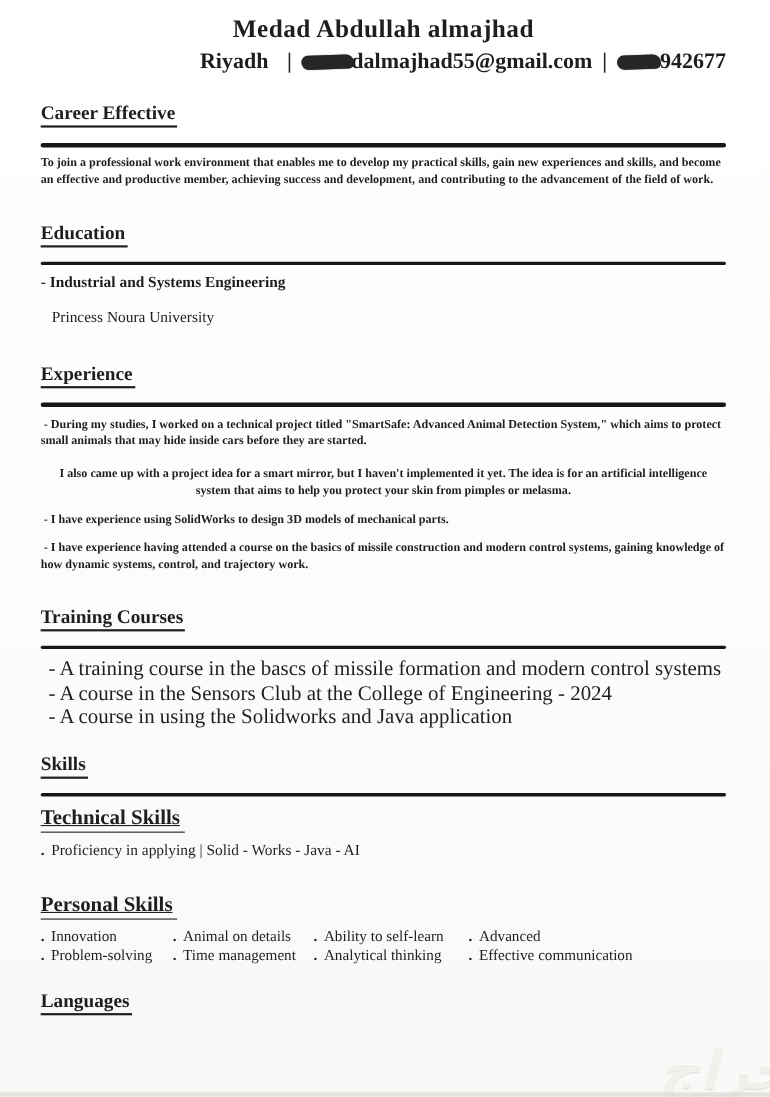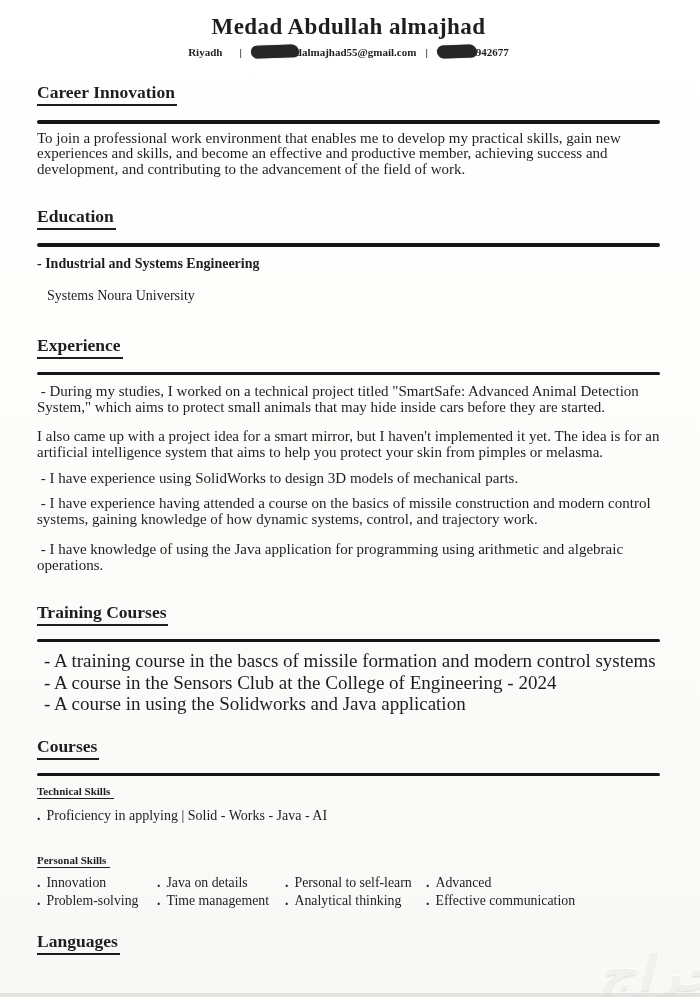--- a/index.html
+++ b/index.html
@@ -15,59 +15,59 @@
     margin:0 auto;
     background:linear-gradient(180deg,#ffffff 0%,#fcfcfa 55%,#f8f8f6 100%);
     font-family:"Liberation Serif","DejaVu Serif",serif;
     color:var(--text-color);
   }
   .content{padding:6px 40px 0 37px;}
   .t{white-space:pre-wrap;}
 
   
   .name{font-size:23px;font-weight:700;text-align:center;margin:8px 0 0;letter-spacing:.4px;}
-  .contact{display:flex;justify-content:center;align-items:center;gap:9px;
-           font-weight:700;font-size:11px;margin-top:5px;}
+  .contact{display:flex;justify-content:flex-end;align-items:center;gap:9px;
+           font-weight:700;font-size:20px;margin-top:5px;}
   .contact .loc{margin-right:8px;}
   .redaction{display:inline-block;background:var(--redaction-color);
              border-radius:7px 9px 6px 8px;height:13px;vertical-align:-2px;
              transform:rotate(-2deg);box-shadow:0 0 1px rgba(0,0,0,.6);}
   .blob-email{width:48px;margin-right:-3px;}
   .blob-phone{width:40px;margin-right:-1px;}
   .email-wrap,.phone-wrap{display:inline-flex;align-items:center;}
 
   
   .section-title{display:inline-block;font-size:17.5px;font-weight:700;
                  border-bottom:2px solid var(--text-color);padding:0 2px 1px 0;}
   .rule{height:3.5px;background:var(--rule-color);margin-top:13px;border-radius:2px;}
-  .body-text{font-size:15px;line-height:15.6px;margin:0;}
+  .body-text{font-size:11px;line-height:15.6px;margin:0;font-weight:bold;}
 
   .sec-co{margin-top:24px;}
   .sec-co .rule{margin-top:14px;}
   .sec-co .body-text{margin-top:7px;}
 
   .sec-edu{margin-top:29px;}
   .edu-degree{font-size:14px;font-weight:700;margin:9px 0 0;}
   .edu-univ{font-size:14px;margin:16px 0 0 10px;}
   .edu-gpa{font-size:14px;margin:16px 0 0 10px;}
 
   .sec-exp{margin-top:31px;}
   .sec-exp .p1{margin-top:9px;}
-  .sec-exp .p2{margin-top:14px;}
+  .sec-exp .p2{margin-top:14px;text-align:center;}
   .sec-exp .p3{margin-top:10px;}
   .sec-exp .p4{margin-top:10px;}
   .sec-exp .p5{margin-top:15px;}
 
   .sec-train{margin-top:28px;}
   .train-list{margin-top:8px;}
   .train-item{font-size:19px;line-height:21.5px;margin:0 0 0 7px;}
 
   .sec-skills{margin-top:21px;}
-  .sub-title{display:inline-block;font-size:11px;font-weight:700;
-             border-bottom:1.6px solid var(--text-color);padding:0 4px 1px 0;}
+  .sub-title{display:inline-block;font-size:19px;font-weight:700;
+             border-bottom:1.6px solid var(--text-color);padding:0 4px 1px 0;text-decoration:underline;}
   .tech-title{margin-top:9px;}
   .tech-item{font-size:14px;margin-top:9px;}
   .personal-title{margin-top:16px;}
   .personal-grid{display:grid;grid-template-columns:120px 128px 141px auto;
                  margin-top:8px;row-gap:4px;font-size:13.8px;line-height:14px;}
   .bullet{font-weight:700;margin-right:6px;}
   .cell{display:flex;align-items:baseline;}
 
   .sec-lang{margin-top:23px;}
 
@@ -97,72 +97,71 @@
         </span>
         <span class="t">|</span>
         <span class="phone-wrap">
           <span class="redaction blob-phone"></span>
             <span class="t">942677</span>
         </span>
       </div>
     </div>
 
     <div class="sec-co">
-      <span class="section-title t">Career Innovation</span>
+      <span class="section-title t">Career Effective</span>
       <div class="rule"></div>
       <p class="body-text t">To join a professional work environment that enables me to develop my practical skills, gain new experiences and skills, and become an effective and productive member, achieving success and development, and contributing to the advancement of the field of work.</p>
     </div>
 
     <div class="sec-edu">
       <span class="section-title t">Education</span>
       <div class="rule"></div>
       <p class="edu-degree t">- Industrial and Systems Engineering</p>
-      <p class="edu-univ t">Systems Noura University</p>
+      <p class="edu-univ t">Princess Noura University</p>
     </div>
 
     <div class="sec-exp">
       <span class="section-title t">Experience</span>
       <div class="rule"></div>
       <p class="body-text p1 t"> - During my studies, I worked on a technical project titled "SmartSafe: Advanced Animal Detection System," which aims to protect small animals that may hide inside cars before they are started.</p>
       <p class="body-text p2 t">I also came up with a project idea for a smart mirror, but I haven't implemented it yet. The idea is for an artificial intelligence system that aims to help you protect your skin from pimples or melasma.</p>
       <p class="body-text p3 t"> - I have experience using SolidWorks to design 3D models of mechanical parts.</p>
       <p class="body-text p4 t"> - I have experience having attended a course on the basics of missile construction and modern control systems, gaining knowledge of how dynamic systems, control, and trajectory work.</p>
-      <p class="body-text p5 t"> - I have knowledge of using the Java application for programming using arithmetic and algebraic operations.</p>
     </div>
 
     <div class="sec-train">
       <span class="section-title t">Training Courses</span>
       <div class="rule"></div>
       <div class="train-list">
         <p class="train-item t">- A training course in the bascs of missile formation and modern control systems</p>
         <p class="train-item t">- A course in the Sensors Club at the College of Engineering - 2024</p>
         <p class="train-item t">- A course in using the Solidworks and Java application</p>
       </div>
     </div>
 
     <div class="sec-skills">
-      <span class="section-title t">Courses</span>
+      <span class="section-title t">Skills</span>
       <div class="rule"></div>
 
       <div><span class="sub-title tech-title t">Technical Skills</span></div>
       <p class="tech-item t"><span class="bullet">.</span><span class="t">Proficiency in applying | Solid - Works - Java - AI</span></p>
 
       <div><span class="sub-title personal-title t">Personal Skills</span></div>
       <div class="personal-grid">
         <span class="cell">
             <span class="bullet">.</span>
             <span class="t">Innovation</span>
           </span>
         <span class="cell">
             <span class="bullet">.</span>
-            <span class="t">Java on details</span>
+            <span class="t">Animal on details</span>
           </span>
         <span class="cell">
             <span class="bullet">.</span>
-            <span class="t">Personal to self-learn</span>
+            <span class="t">Ability to self-learn</span>
           </span>
         <span class="cell">
             <span class="bullet">.</span>
             <span class="t">Advanced</span>
           </span>
         <span class="cell">
             <span class="bullet">.</span>
             <span class="t">Problem-solving</span>
           </span>
         <span class="cell">

